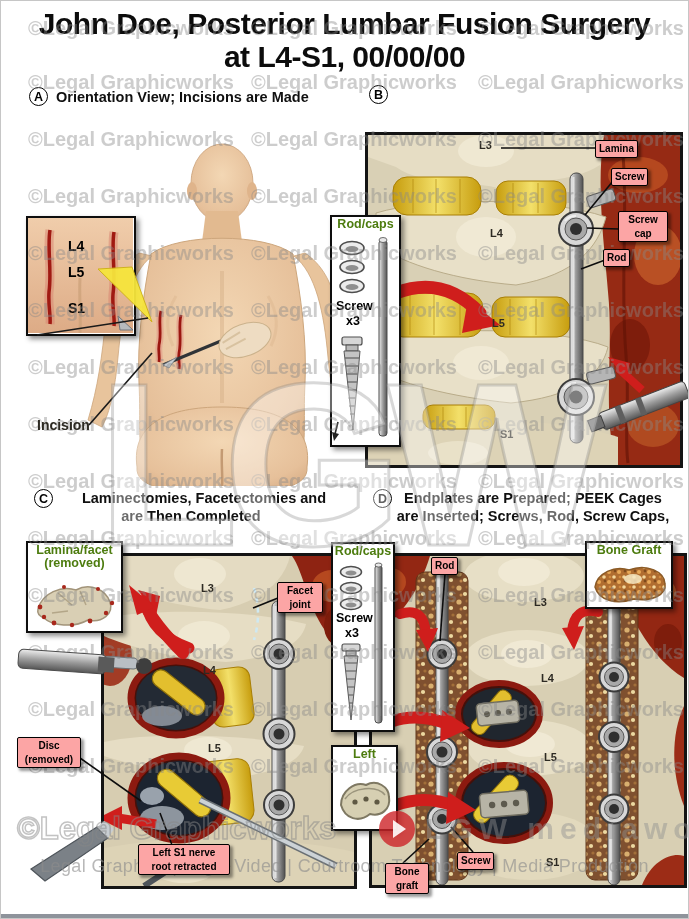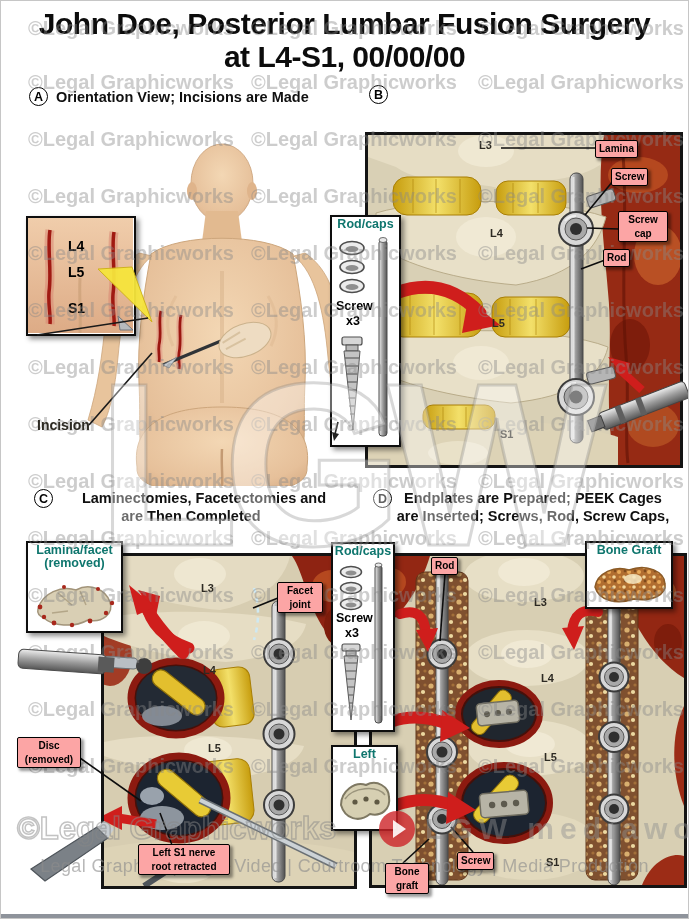--- a/index.html
+++ b/index.html
@@ -12,21 +12,21 @@
   .pletter{position:absolute;z-index:11;width:19px;height:19px;border:1.8px solid #000;border-radius:50%;
            display:flex;align-items:center;justify-content:center;font-weight:bold;font-size:12.5px;
            background:#fff;box-sizing:border-box;}
   .center{text-align:center;}
   
   .art{position:absolute;z-index:1;}
   .frame{border:3px solid #141414;box-sizing:content-box;background:#d8cfb4;}
   .inset{position:absolute;background:#fff;border:2.5px solid #0e0e0e;
          box-shadow:3px 3px 5px rgba(0,0,0,.45);z-index:8;box-sizing:border-box;}
   .ititle{position:absolute;top:1px;left:0;width:100%;text-align:center;
-          font-weight:bold;font-size:12.5px;line-height:13.5px;color:#0f766e;}
+          font-weight:bold;font-size:12.5px;line-height:13.5px;color:#4d7c0f;}
   .itxt{position:absolute;font-weight:bold;font-size:12.5px;color:#000;}
   
   .lbl{position:absolute;z-index:22;background:#fca5a5;border:1.8px solid #000;border-radius:2px;
        padding:1px 3px;font-weight:bold;font-size:10px;line-height:13.5px;text-align:center;
        color:#000;box-shadow:2.5px 2.5px 3px rgba(0,0,0,.4);box-sizing:border-box;}
   .vlbl{position:absolute;z-index:6;font-weight:bold;font-size:11px;color:#2d2a23;}
   
   #wm-rows{position:absolute;inset:0;z-index:12;pointer-events:none;}
   .wm{position:absolute;white-space:nowrap;font-size:20px;font-weight:600;
       color:rgba(135,135,135,.42);}

